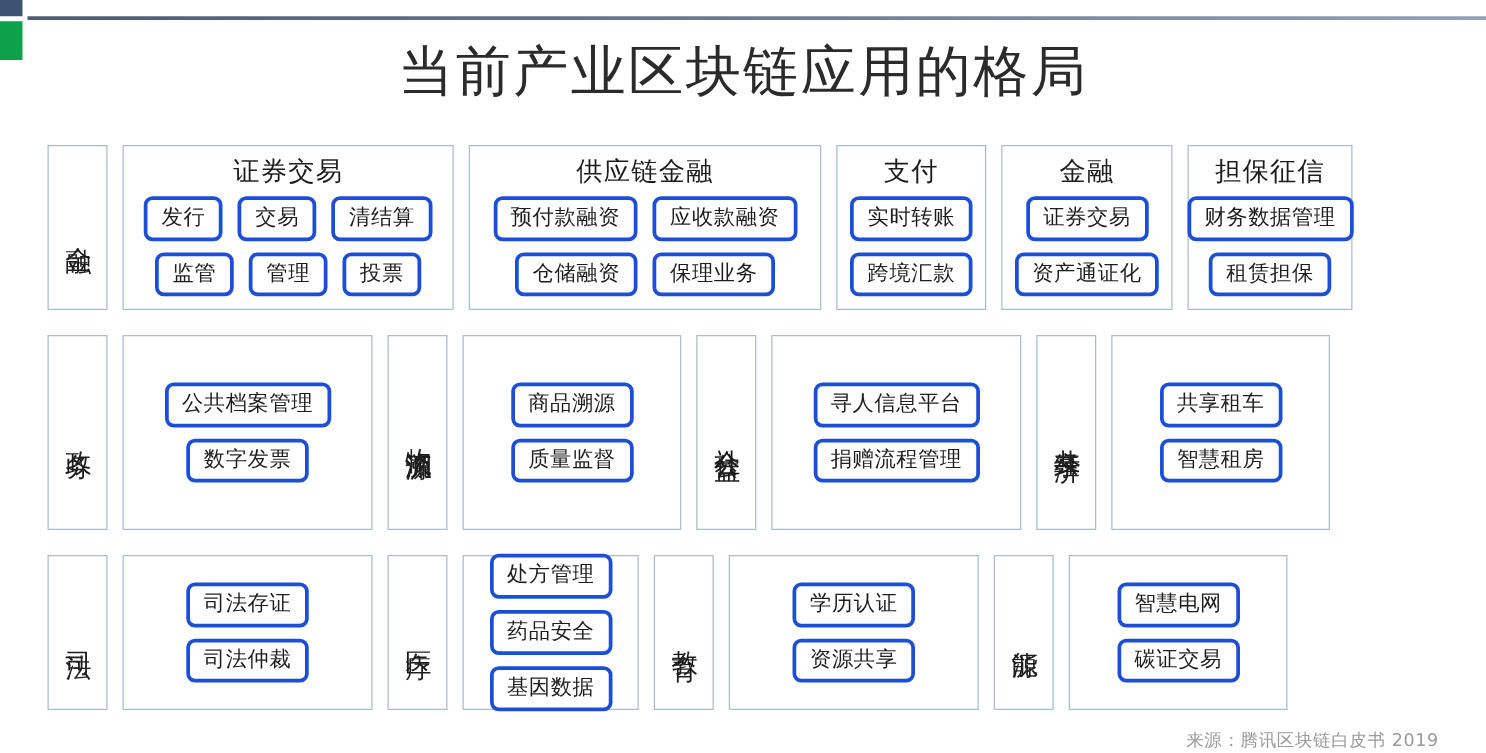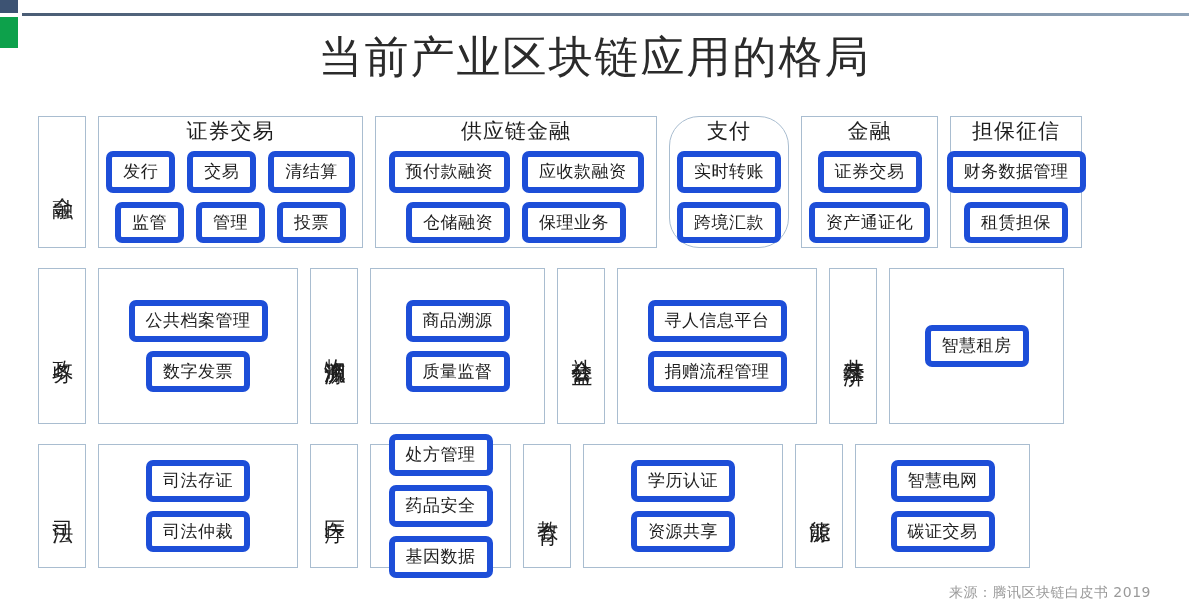--- a/index.html
+++ b/index.html
@@ -108,36 +108,36 @@
   .pill-rows { width: 100%; }
   .pill-row {
     display: flex;
     justify-content: center;
     gap: 12px;
     margin-bottom: 9px;
   }
   .pill-row:last-child { margin-bottom: 0; }
 
   .pill {
-    border: 6px solid #1d4ed8;
+    border: 3px solid #1d4ed8;
     border-radius: 7px;
     background: #fff;
     font-size: 17px;
     color: #1d1d1d;
     padding: 3px 11px 4px 11px;
     white-space: nowrap;
     letter-spacing: 0.5px;
     line-height: 1.35;
     text-align: center;
   }
 
   
   .w-sec   { width: 265px; }
   .w-scf   { width: 282px; }
-  .w-pay   { width: 120px; border-radius: 30px; }
+  .w-pay   { width: 120px; }
   .w-fin   { width: 137px; }
   .w-guar  { width: 132px; }
 
   
   .w-gov   { width: 200px; }
   .w-log   { width: 175px; }
   .w-pub   { width: 200px; }
   .w-shr   { width: 175px; }
 
   
@@ -284,20 +284,23 @@
         </div>
       </div>
     </div>
 
     <div class="cat-label">
       <span class="cat-label-text">共享经济</span>
     </div>
     <div class="group-box w-shr last">
       <div class="pill-rows">
         <div class="pill-row">
+          <div class="pill">共享租车</div>
+        </div>
+        <div class="pill-row">
           <div class="pill">智慧租房</div>
         </div>
       </div>
     </div>
 
   </div>
 
   <div class="matrix-row row-3">
 
     <div class="cat-label">

